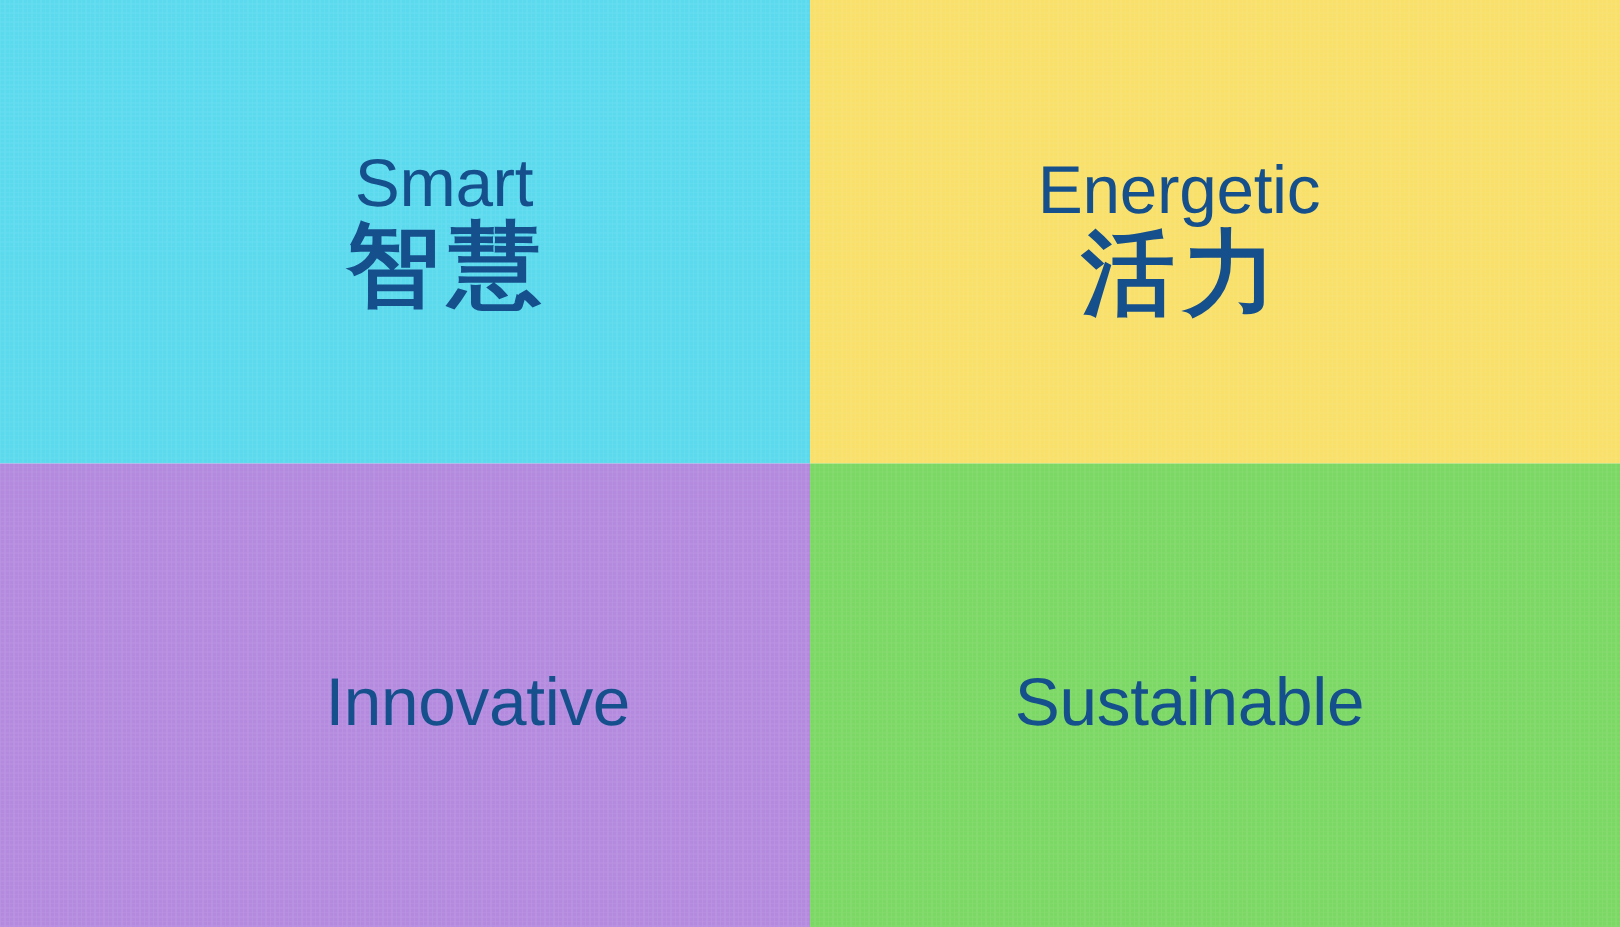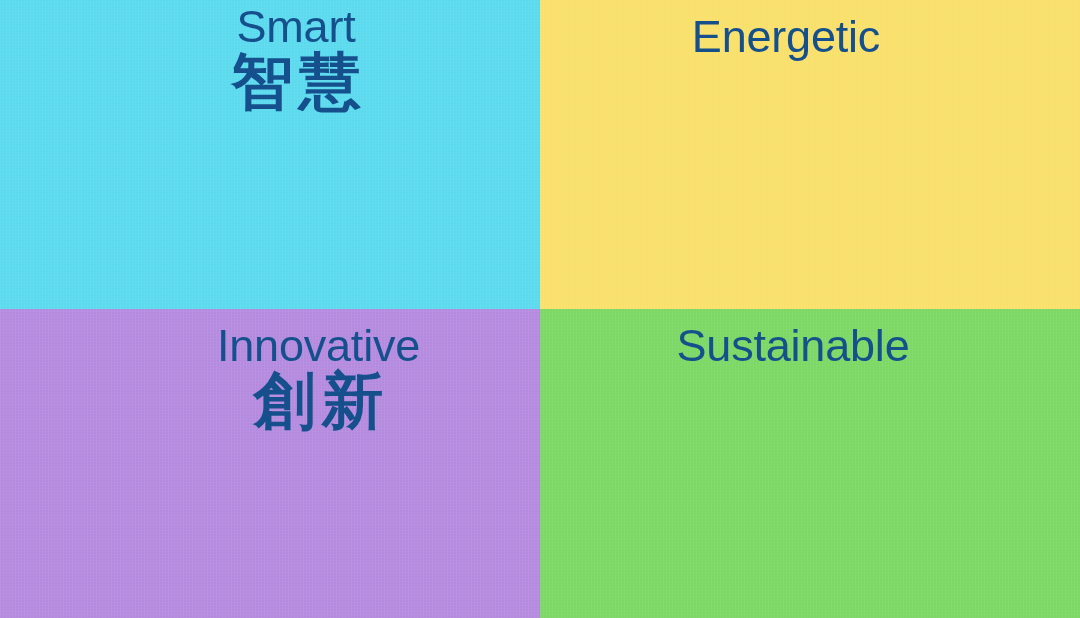--- a/index.html
+++ b/index.html
@@ -15,21 +15,21 @@
     overflow: hidden;
     font-family: "Liberation Sans", "DejaVu Sans", sans-serif;
   }
   .quad {
     position: absolute;
     width: 540px;
     height: 309px;
     display: flex;
     flex-direction: column;
     align-items: center;
-    justify-content: flex-start;
+    justify-content: center;
     box-sizing: border-box;
     overflow: hidden;
   }
   
   .quad.q-tl { left: 0px;   top: 0px;   }
   .quad.q-tr { left: 540px; top: 0px;   }
   .quad.q-bl { left: 0px;   top: 309px; }
   .quad.q-br { left: 540px; top: 309px; }
 
   
@@ -90,28 +90,28 @@
     <div class="stack">
       <div class="label-en">Smart</div>
       <div class="label-zh">智慧</div>
     </div>
   </div>
 
   <div class="quad q-tr" style="background-color: rgb(249, 224, 106); color: rgb(22, 80, 140);">
     <div class="texture"></div>
     <div class="stack">
       <div class="label-en">Energetic</div>
+      <div class="label-zh">活力</div>
     </div>
   </div>
 
   <div class="quad q-bl" style="background-color: rgb(180, 138, 223); color: rgb(22, 80, 140); padding-left: 45px;">
     <div class="texture"></div>
     <div class="stack">
       <div class="label-en">Innovative</div>
-      <div class="label-zh">創新</div>
     </div>
   </div>
 
   <div class="quad q-br" style="background-color: rgb(123, 216, 100); color: rgb(22, 80, 140);">
     <div class="texture"></div>
     <div class="stack">
       <div class="label-en">Sustainable</div>
     </div>
   </div>
 

